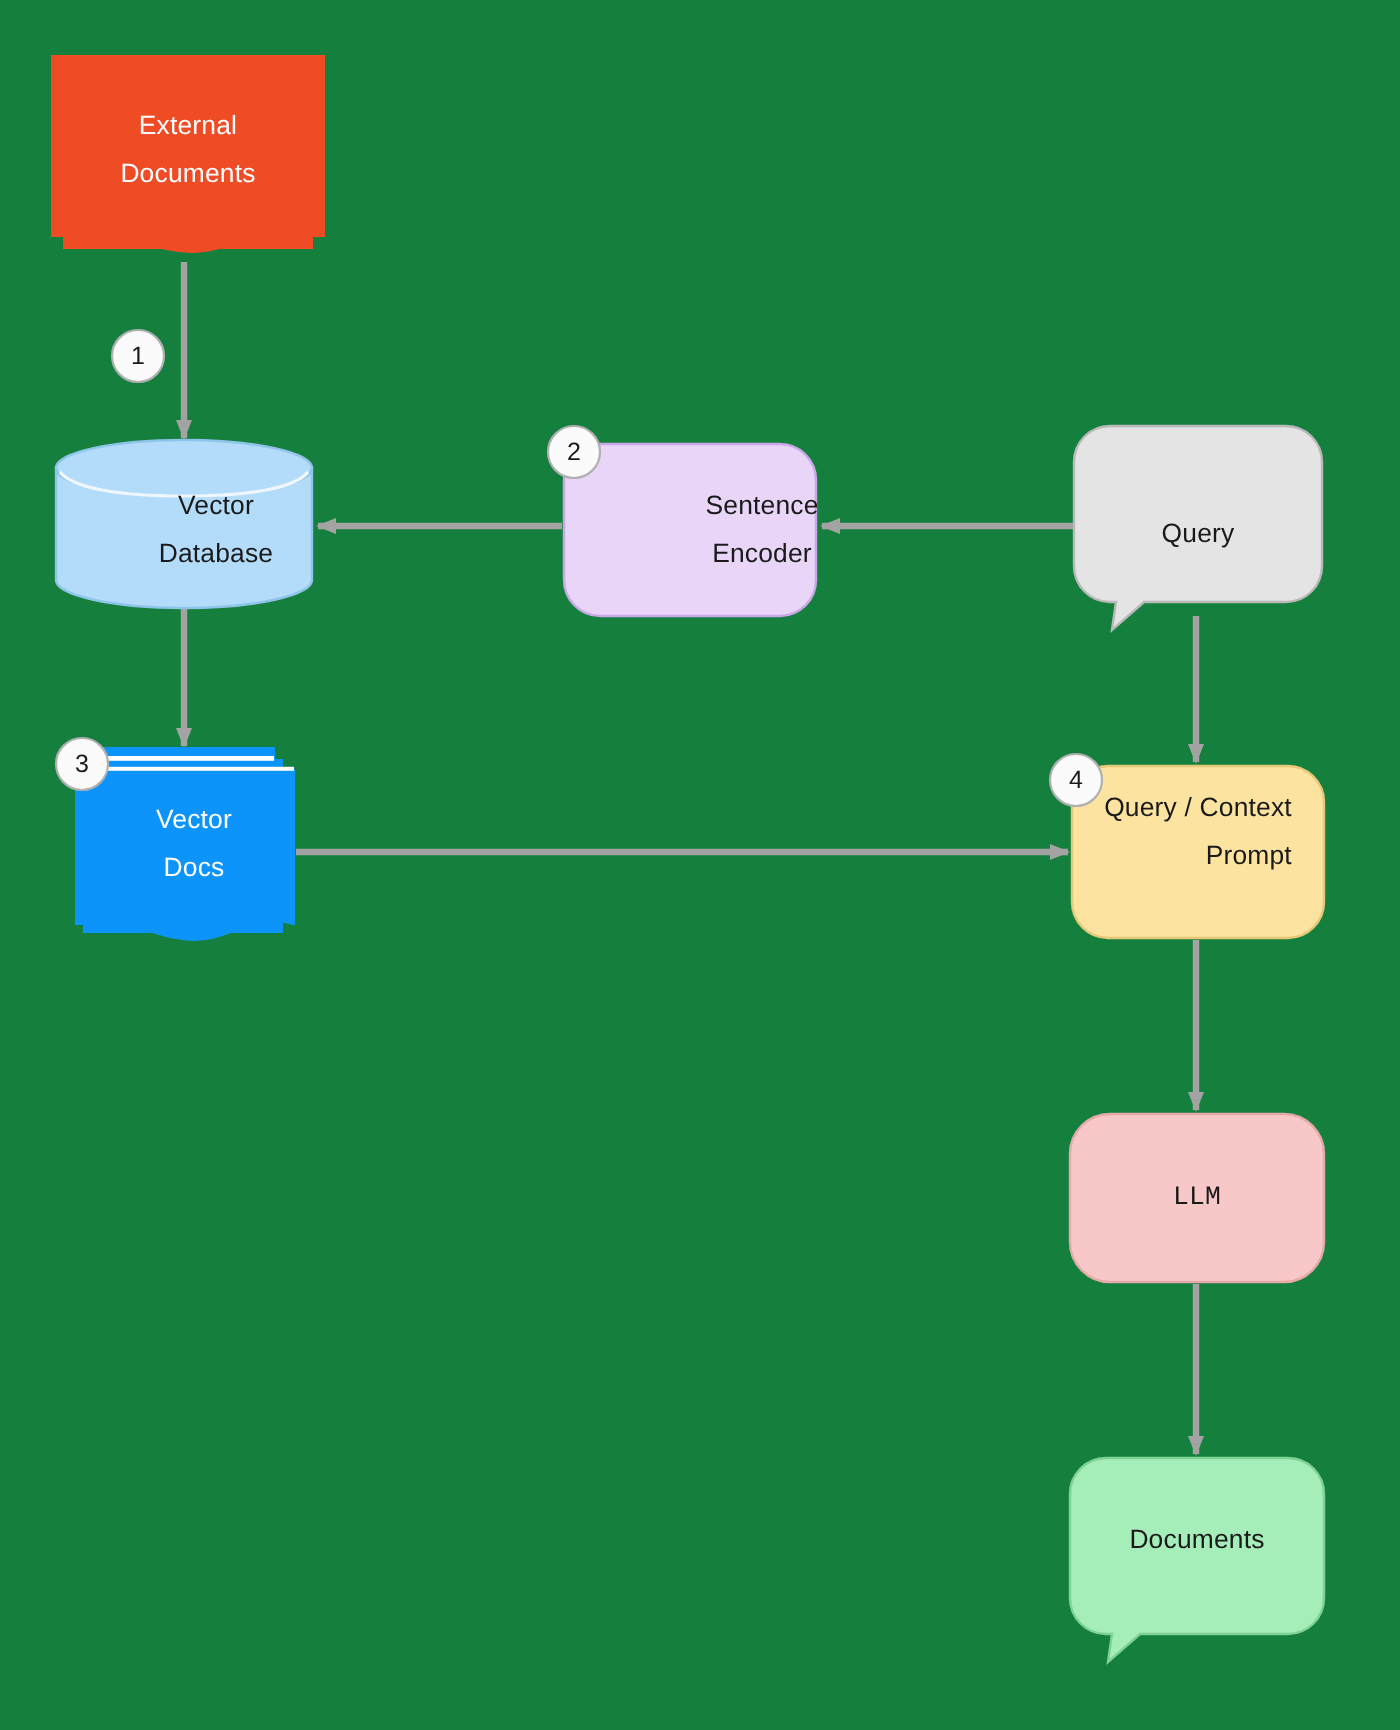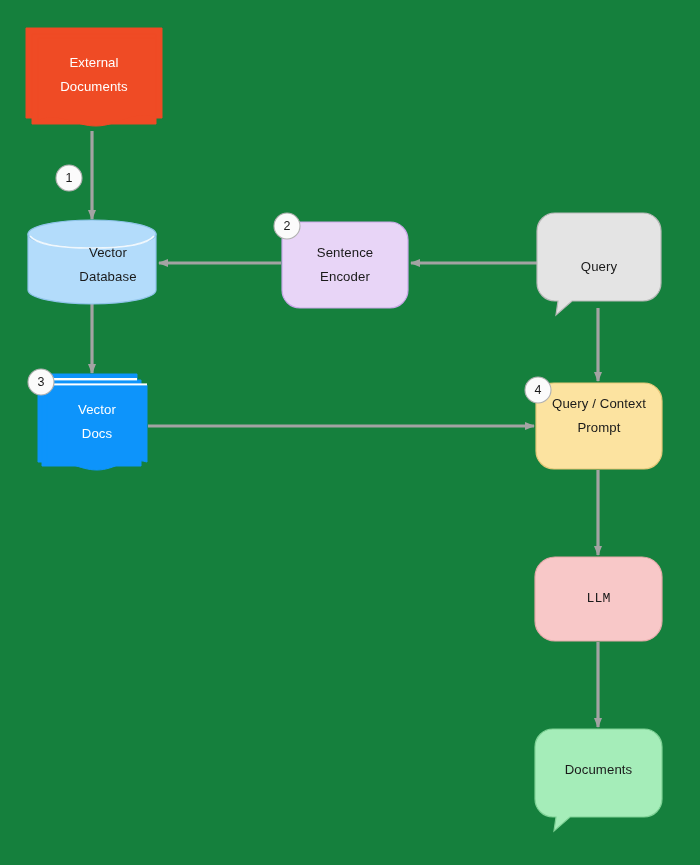--- a/index.html
+++ b/index.html
@@ -154,29 +154,29 @@
       <circle cx="538" cy="390" r="13" fill="#fbfbfb" stroke="#b0b0b0" stroke-width="1.1"></circle>
     </g>
   </svg>
 
   <div class="node-label white" style="left:26px; top:35px; width:136px; height:80px;">External
 Documents</div>
 
   <div class="node-label" style="left:44px; top:226px; width:128px; height:78px;">Vector
 Database</div>
 
-  <div class="node-label" style="left:282px; top:222px; width:126px; height:86px;">Sentence
+  <div class="node-label" style="left:282px; top:222px; width:126px; height:86px;padding-left:36px;">Sentence
 Encoder</div>
 
   <div class="node-label" style="left:537px; top:213px; width:124px; height:108px;">Query</div>
 
   <div class="node-label white" style="left:47px; top:382px; width:100px; height:80px;">Vector
 Docs</div>
 
-  <div class="node-label" style="left:530px; top:383px; width:138px; height:66px;">Query / Context
+  <div class="node-label" style="left:530px; top:383px; width:138px; height:66px;text-align:right;">Query / Context
 Prompt</div>
 
   <div class="node-label" style="left:535px; top:557px; width:127px; height:84px;font-family:Liberation Mono, monospace;">LLM</div>
 
   <div class="node-label" style="left:535px; top:729px; width:127px; height:82px;">Documents</div>
 
   <div class="badge-text" style="left:56px; top:165px;">1</div>
   <div class="badge-text" style="left:274px; top:213px;">2</div>
   <div class="badge-text" style="left:28px; top:369px;">3</div>
   <div class="badge-text" style="left:525px; top:377px;">4</div>

